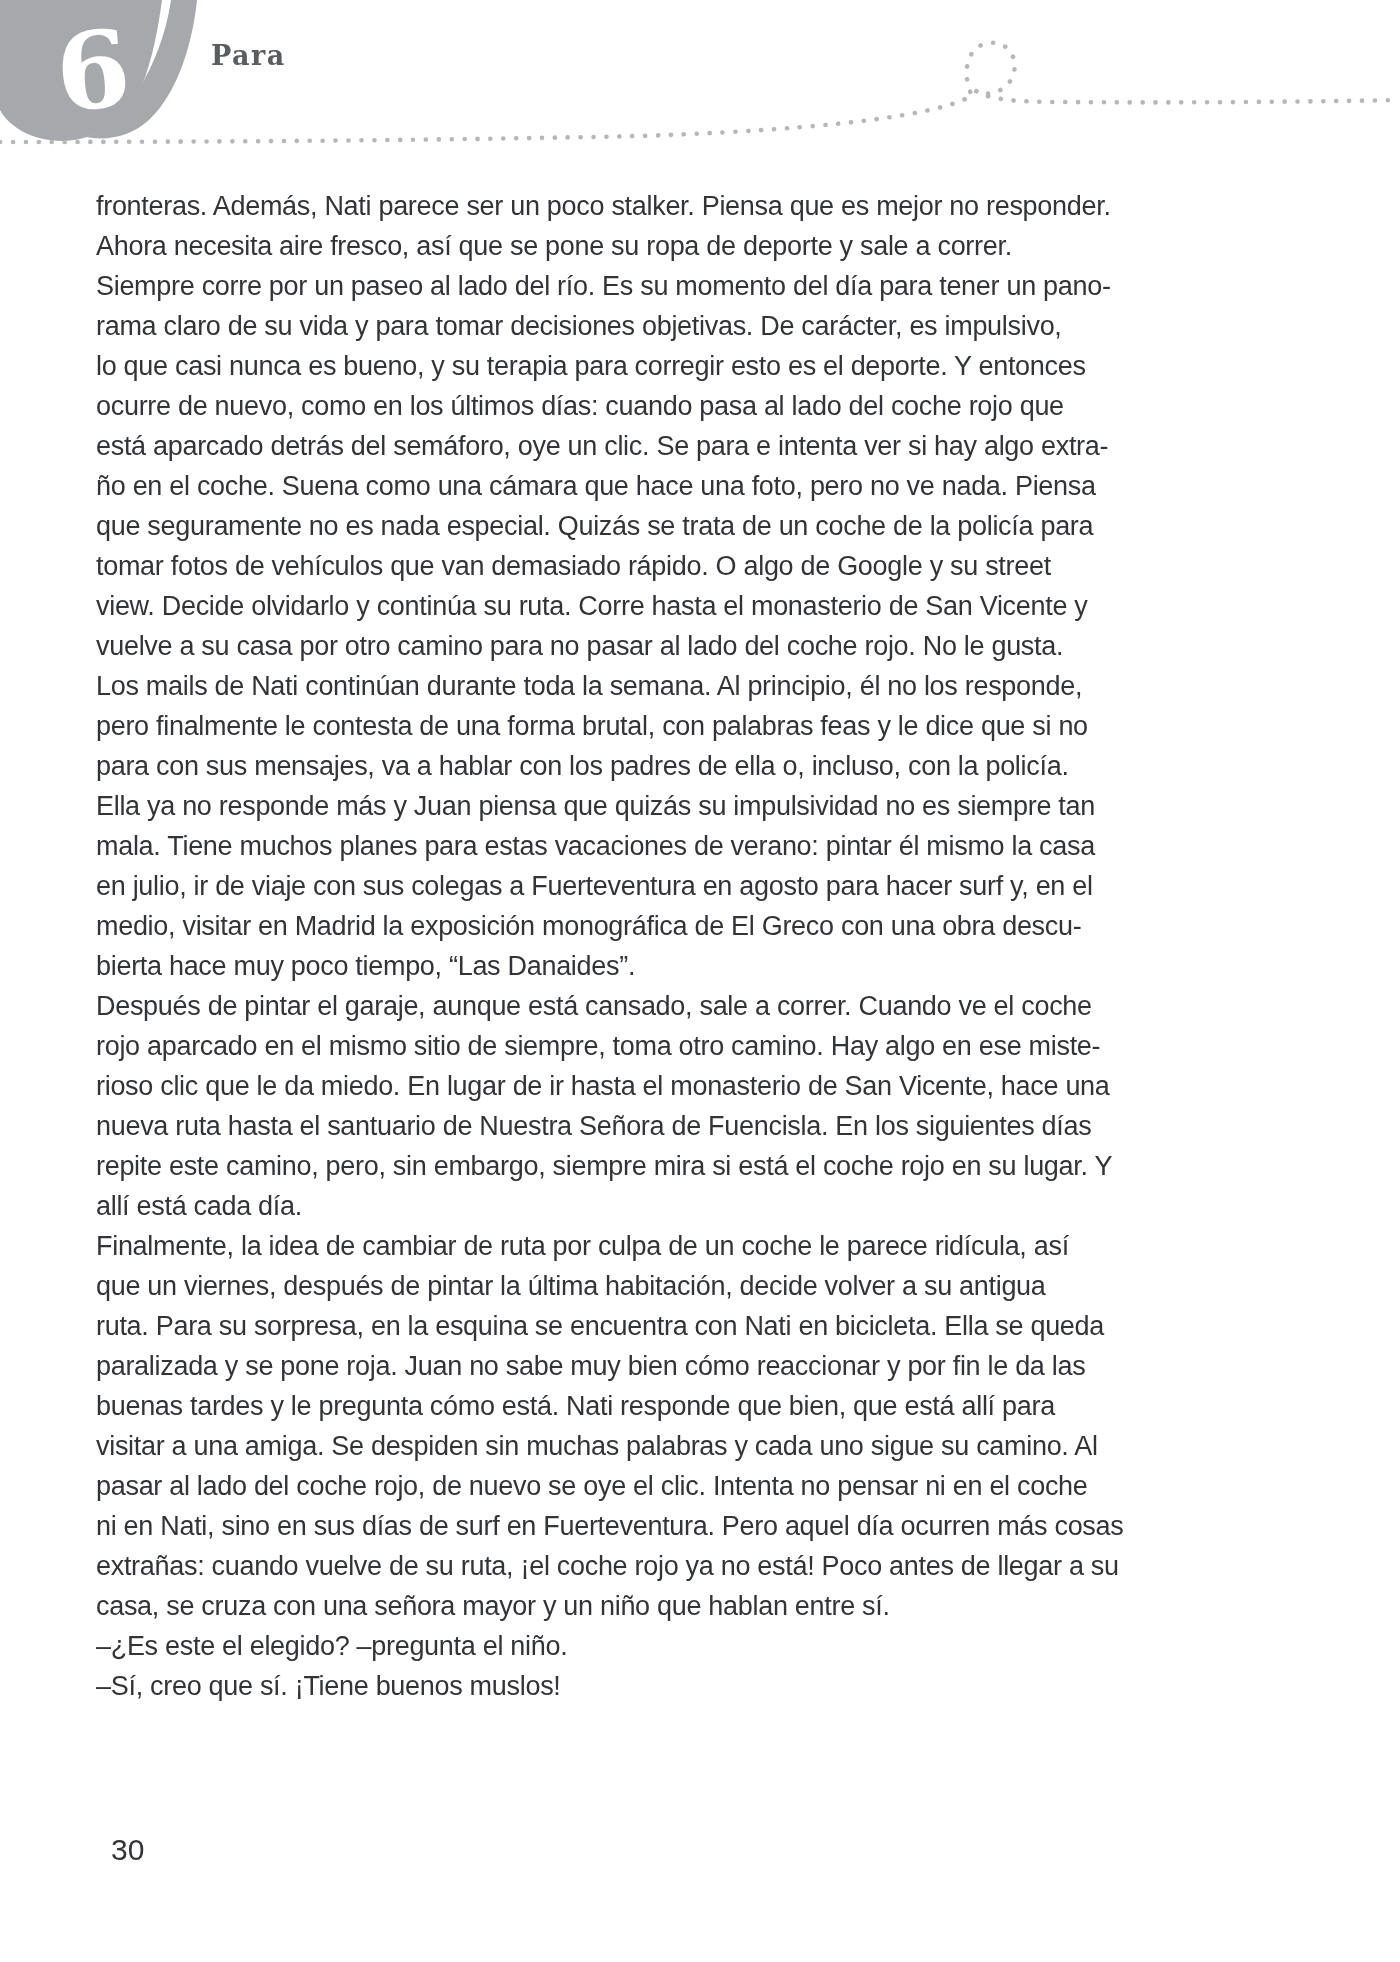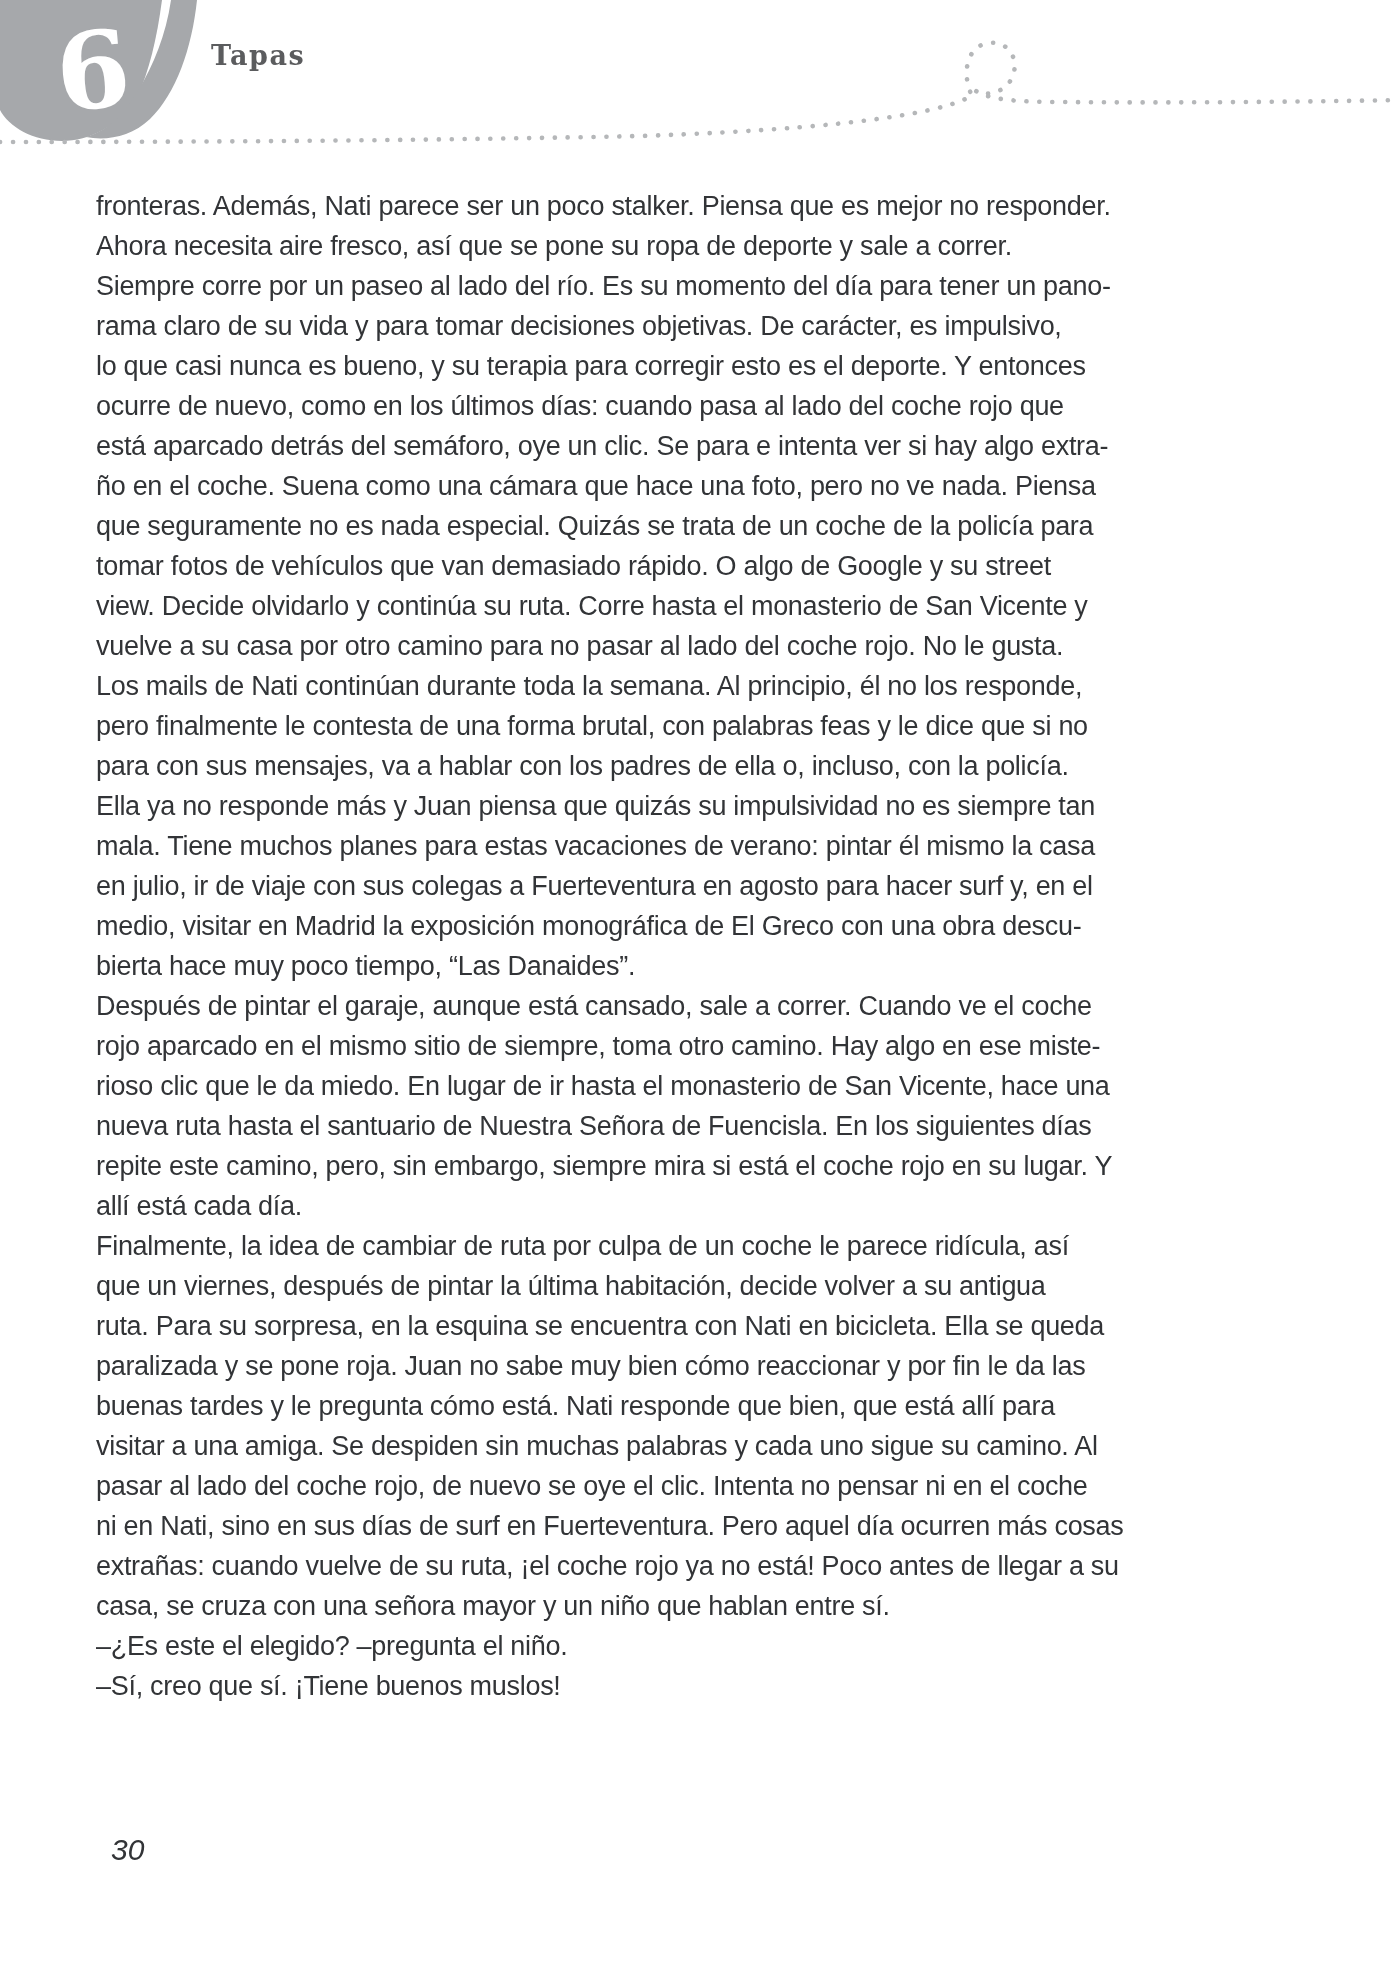--- a/index.html
+++ b/index.html
@@ -48,36 +48,35 @@
     font-size:27px;
     line-height:40px;
     letter-spacing:-0.3px;
     color:var(--text-color);
     white-space:pre-line;
   }
   .page-number{
     position:absolute;left:111px;top:1833px;
     font-size:30px;
     color:var(--text-color);
-    font-style:italic;
   }
 </style>
 </head>
 <body>
 
 <div class="page">
 
   <svg class="corner-art" viewBox="0 0 230 160" aria-hidden="true">
     <path d="M0 0 L162 0 C157 38 149 72 137 97 C119 126 89 141 62 141 C33 141 9 127 0 110 Z" fill="var(--blob-gray)"></path>
     <path d="M171 0 L197 0 C192 48 176 94 150 119 C131 137 106 141 86 137 C110 130 126 111 139 89 C153 66 166 35 171 0 Z" fill="var(--blob-gray)"></path>
   </svg>
 
   <div class="chapter-number">6</div>
 
-  <div class="chapter-title">Tapas</div>
+  <div class="chapter-title">Para</div>
 
   <svg class="dotted-line" viewBox="0 0 1400 170" aria-hidden="true">
     <path d="M0 142 C250 142 450 140 640 136 C760 132 860 124 920 112 C945 107 960 102 972 96
              C962 75 966 50 984 44 C1004 38 1018 54 1014 72 C1010 90 990 98 976 91
              C990 100 1020 102 1060 102 C1170 103 1290 102 1400 100" fill="none" stroke="var(--dots-gray)" stroke-width="4.6" stroke-linecap="round" stroke-dasharray="0.1 12.8"></path>
   </svg>
 
   <div class="reading-text">fronteras. Además, Nati parece ser un poco stalker. Piensa que es mejor no responder.
 Ahora necesita aire fresco, así que se pone su ropa de deporte y sale a correr.
 Siempre corre por un paseo al lado del río. Es su momento del día para tener un pano-

